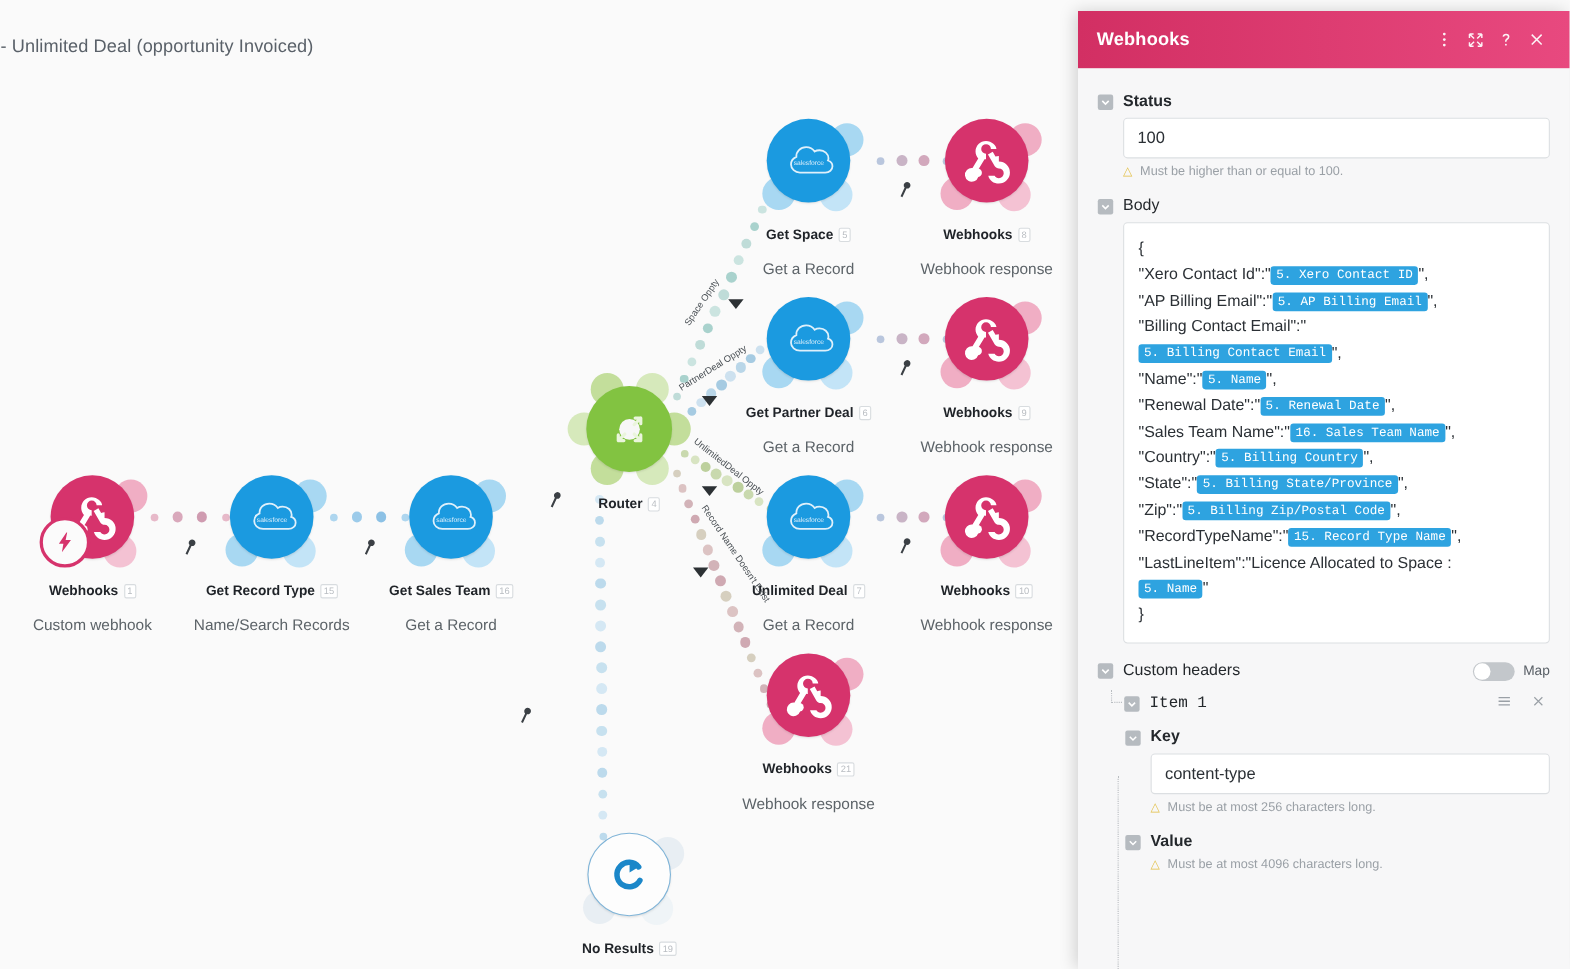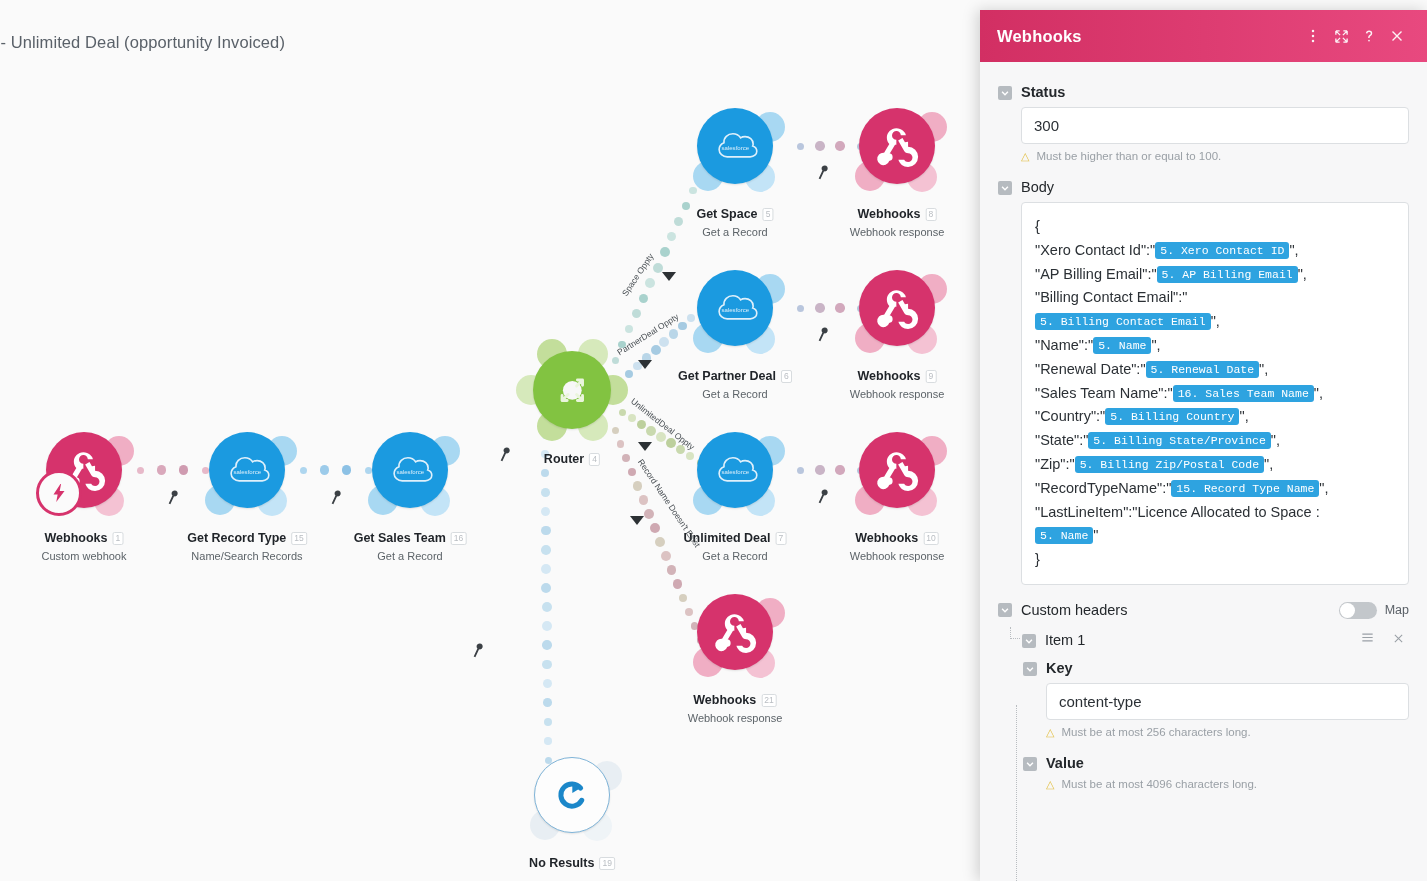--- a/index.html
+++ b/index.html
@@ -38,21 +38,21 @@
   .cap-title {
     font-size: 12.5px; font-weight: bold; color: #1f2328;
     display: inline-flex; align-items: center; gap: 5px;
   }
   .cap-badge {
     font-size: 8.5px; font-weight: normal; color: #b9bdc2;
     border: 1px solid #d8dcdf; border-radius: 2px;
     padding: 0 2px; line-height: 11px; min-width: 11px;
     display: inline-block; text-align: center; background: #fff;
   }
-  .cap-sub { font-size: 11px; color: #5c6368; margin-top: 4px; }
+  .cap-sub { font-size: 14px; color: #5c6368; margin-top: 14px; }
 
   
   .petals { position: absolute; inset: -12px; pointer-events: none; }
   .petal { position: absolute; border-radius: 50%; }
 
   
   .sf-cloud { width: 64%; height: 64%; }
   .wh-mark { width: 58%; height: 58%; }
   .router-mark { width: 70%; height: 70%; }
   .retry-mark { width: 48%; height: 48%; }
@@ -138,21 +138,21 @@
   .toggle {
     width: 38px; height: 17px; border-radius: 9px; background: #c3c7cb;
     position: relative; flex: none; cursor: pointer;
   }
   .toggle::after {
     content: ""; position: absolute; left: 1px; top: 1px;
     width: 15px; height: 15px; border-radius: 50%; background: #fff;
   }
   .toggle-cap { font-size: 12.5px; color: #5a6067; margin-left: 8px; }
 
-  .item-row { display: flex; align-items: flex-end; gap: 9px; margin: 11px 0 0 24px; position: relative; }
+  .item-row { display: flex; align-items: center; gap: 9px; margin: 11px 0 0 24px; position: relative; font-family: Liberation Mono, monospace; }
   .tree-line {
     position: absolute; left: -12px; top: -3px;
     width: 10px; height: 12px;
     border-left: 1px dotted #b9bdc1; border-bottom: 1px dotted #b9bdc1;
   }
   .item-row .field-label { flex: 1; }
   .row-ico { color: #9aa0a6; font-size: 14px; cursor: pointer; padding: 0 4px; }
 
   .sub-block { margin-left: 25px; }
   .vert-dotted {
@@ -597,21 +597,21 @@
     <div id="panel-body">
 
       <div class="field-row">
         <span class="chk">
           <svg viewBox="0 0 12 12" fill="none" stroke="#fff" stroke-width="1.7">
               <path d="M2.5 4.5L6 8l3.5-3.5"></path>
             </svg>
         </span>
         <span class="field-label">Status</span>
       </div>
-      <div class="textbox">300</div>
+      <div class="textbox">100</div>
       <div class="hint">
         <span class="hint-ico">△</span>
         <span>Must be higher than or equal to 100.</span>
       </div>
 
       <div class="field-row">
         <span class="chk">
           <svg viewBox="0 0 12 12" fill="none" stroke="#fff" stroke-width="1.7">
               <path d="M2.5 4.5L6 8l3.5-3.5"></path>
             </svg>

